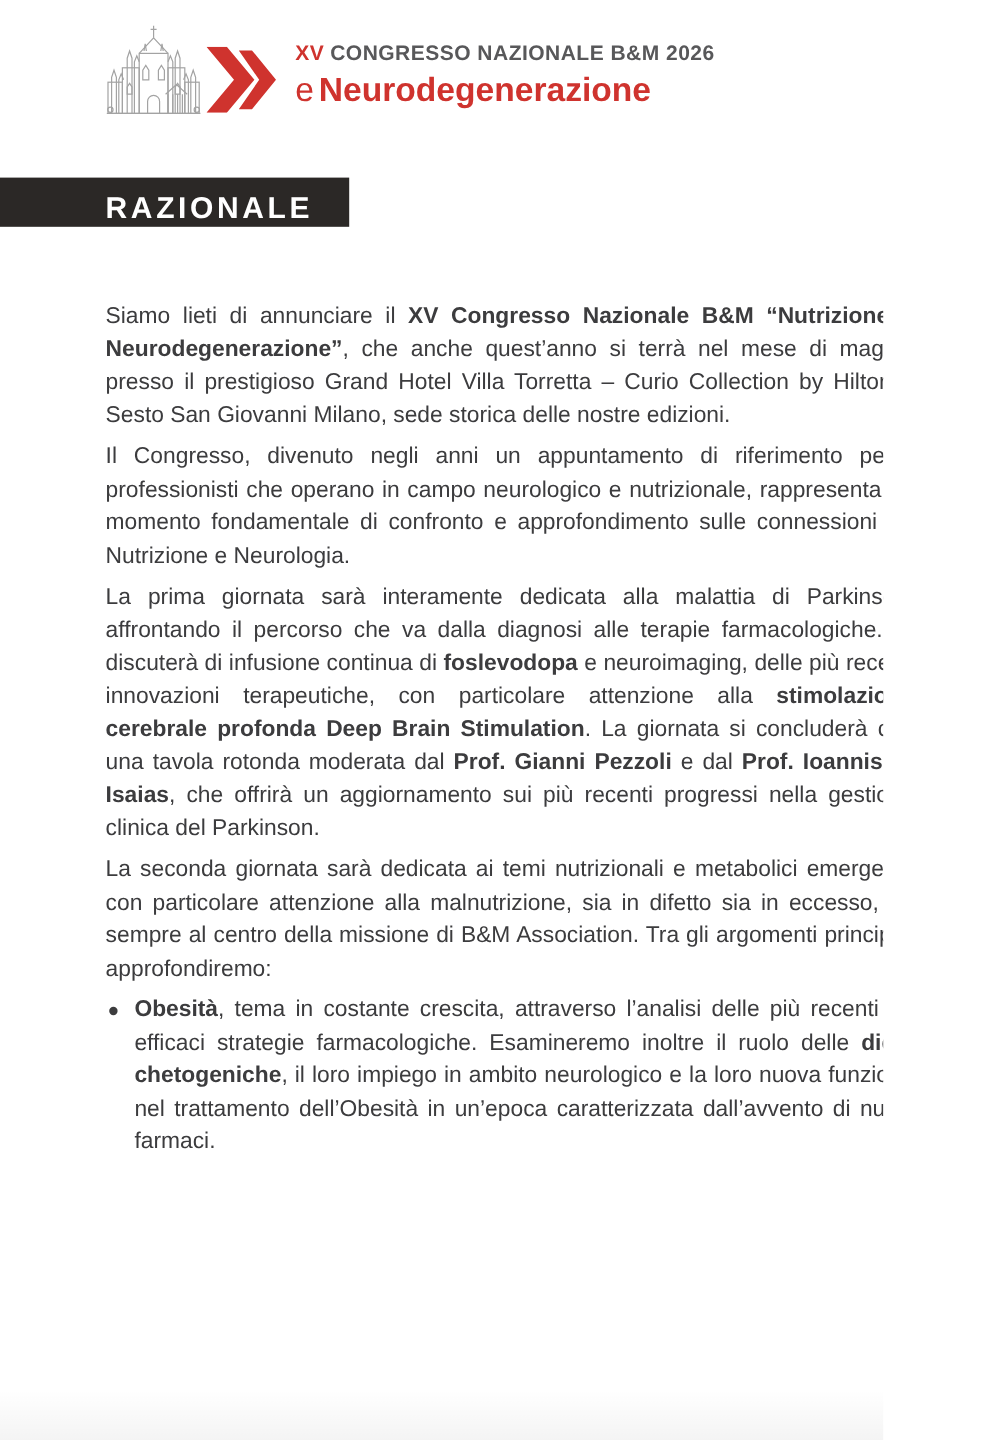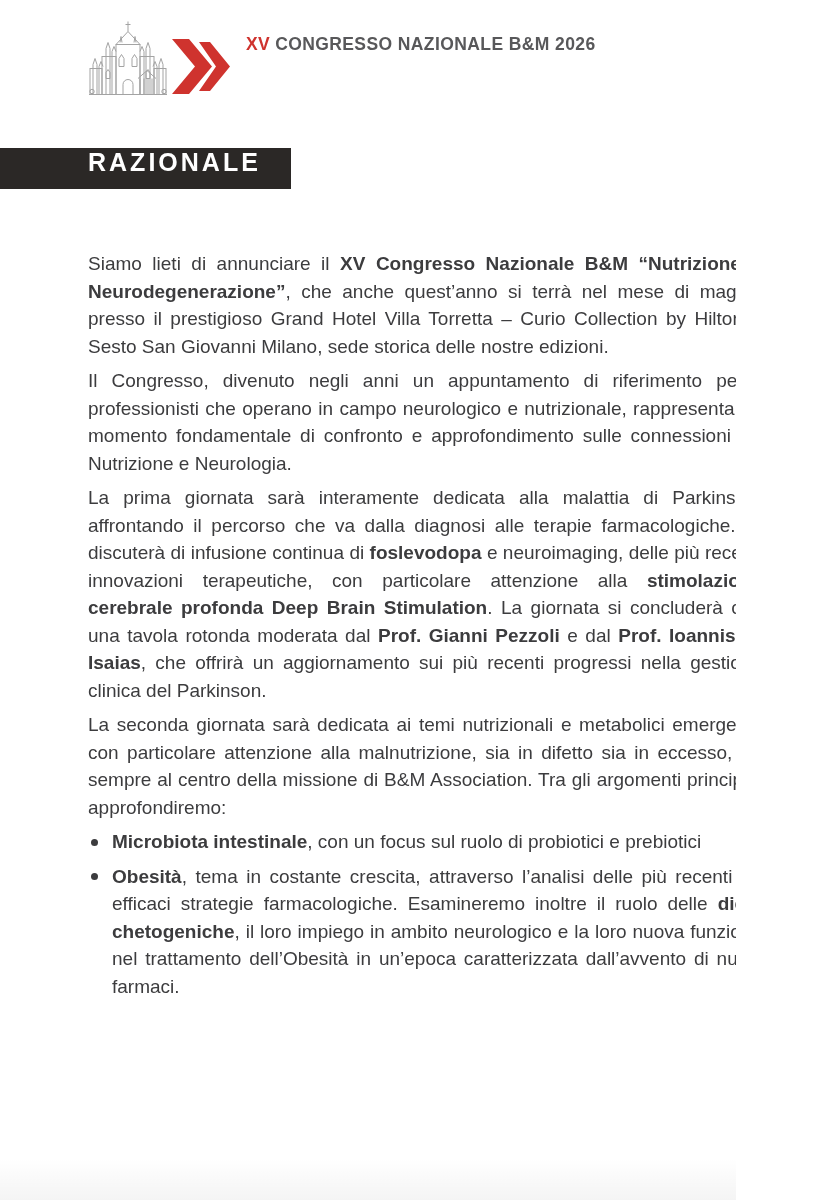--- a/index.html
+++ b/index.html
@@ -23,21 +23,21 @@
   .t-line1{font-size:17.5px;font-weight:700;color:var(--header-gray);letter-spacing:.4px;margin-bottom:7px;white-space:nowrap;}
   .t-line1 .accent{color:var(--accent);margin-right:5px;}
   .t-line2,.t-line3{font-size:28px;line-height:26px;font-weight:700;color:var(--accent);white-space:nowrap;}
   .t-line3 .light{font-weight:400;margin-right:4px;}
   
   .banner{
     position:absolute;top:148px;left:0;
     width:291px;height:41px;
     background:var(--banner-bg);
     color:#ffffff;
-    display:flex;align-items:flex-start;
+    display:flex;align-items:flex-end;
     padding-left:88px;box-sizing:border-box;
   }
   .banner-text{font-size:25px;font-weight:700;letter-spacing:3px;}
   
   .body{
     position:absolute;top:250px;left:88px;width:674px;
     color:var(--body-text);
     font-size:19px;line-height:27.5px;
   }
   .body p{margin:0 0 7px;text-align:justify;}
@@ -110,34 +110,34 @@
       <circle cx="76" cy="73" r="2.2"></circle>
     </svg>
 
     <svg class="chevrons" viewBox="0 0 62 55">
       <polygon points="0,0 17,0 40,27.5 17,55 0,55 23,27.5" fill="var(--accent)"></polygon>
       <polygon points="27,3 38,3 58,27.5 38,52 27,52 44,27.5" fill="var(--accent)"></polygon>
     </svg>
 
     <div class="title-block">
       <div class="t-line1"><span class="accent">XV</span><span>CONGRESSO NAZIONALE B&amp;M 2026</span></div>
+      <div class="t-line3"><span class="light">e</span><span>Neurodegenerazione</span></div>
     </div>
   </header>
 
   <div class="banner">
     <span class="banner-text">RAZIONALE</span>
   </div>
 
   <main class="body">
     <div>
         <p><span>Siamo lieti di annunciare il </span><span class="b">XV Congresso Nazionale B&amp;M “Nutrizione e Neurodegenerazione”</span><span>, che anche quest’anno si terrà nel mese di maggio presso il prestigioso Grand Hotel Villa Torretta – Curio Collection by Hilton a Sesto San Giovanni Milano, sede storica delle nostre edizioni.</span></p>
         <p><span>Il Congresso, divenuto negli anni un appuntamento di riferimento per i professionisti che operano in campo neurologico e nutrizionale, rappresenta un momento fondamentale di confronto e approfondimento sulle connessioni tra Nutrizione e Neurologia.</span></p>
         <p><span>La prima giornata sarà interamente dedicata alla malattia di Parkinson, affrontando il percorso che va dalla diagnosi alle terapie farmacologiche. Si discuterà di infusione continua di </span><span class="b">foslevodopa</span><span> e neuroimaging, delle più recenti innovazioni terapeutiche, con particolare attenzione alla </span><span class="b">stimolazione cerebrale profonda Deep Brain Stimulation</span><span>. La giornata si concluderà con una tavola rotonda moderata dal </span><span class="b">Prof. Gianni Pezzoli</span><span> e dal </span><span class="b">Prof. Ioannis U. Isaias</span><span>, che offrirà un aggiornamento sui più recenti progressi nella gestione clinica del Parkinson.</span></p>
         <p><span>La seconda giornata sarà dedicata ai temi nutrizionali e metabolici emergenti, con particolare attenzione alla malnutrizione, sia in difetto sia in eccesso, da sempre al centro della missione di B&amp;M Association. Tra gli argomenti principali approfondiremo:</span></p>
       </div>
     <ul class="bullets">
-        <li><span class="b">Microbiota intestinale</span><span>, con un focus sul ruolo di probiotici e prebiotici</span></li>
         <li><span class="b">Obesità</span><span>, tema in costante crescita, attraverso l’analisi delle più recenti ed efficaci strategie farmacologiche. Esamineremo inoltre il ruolo delle </span><span class="b">diete chetogeniche</span><span>, il loro impiego in ambito neurologico e la loro nuova funzione nel trattamento dell’Obesità in un’epoca caratterizzata dall’avvento di nuovi farmaci.</span></li>
       </ul>
   </main>
 
   <div class="bottom-shade"></div>
 </div>
 
 </body></html>

